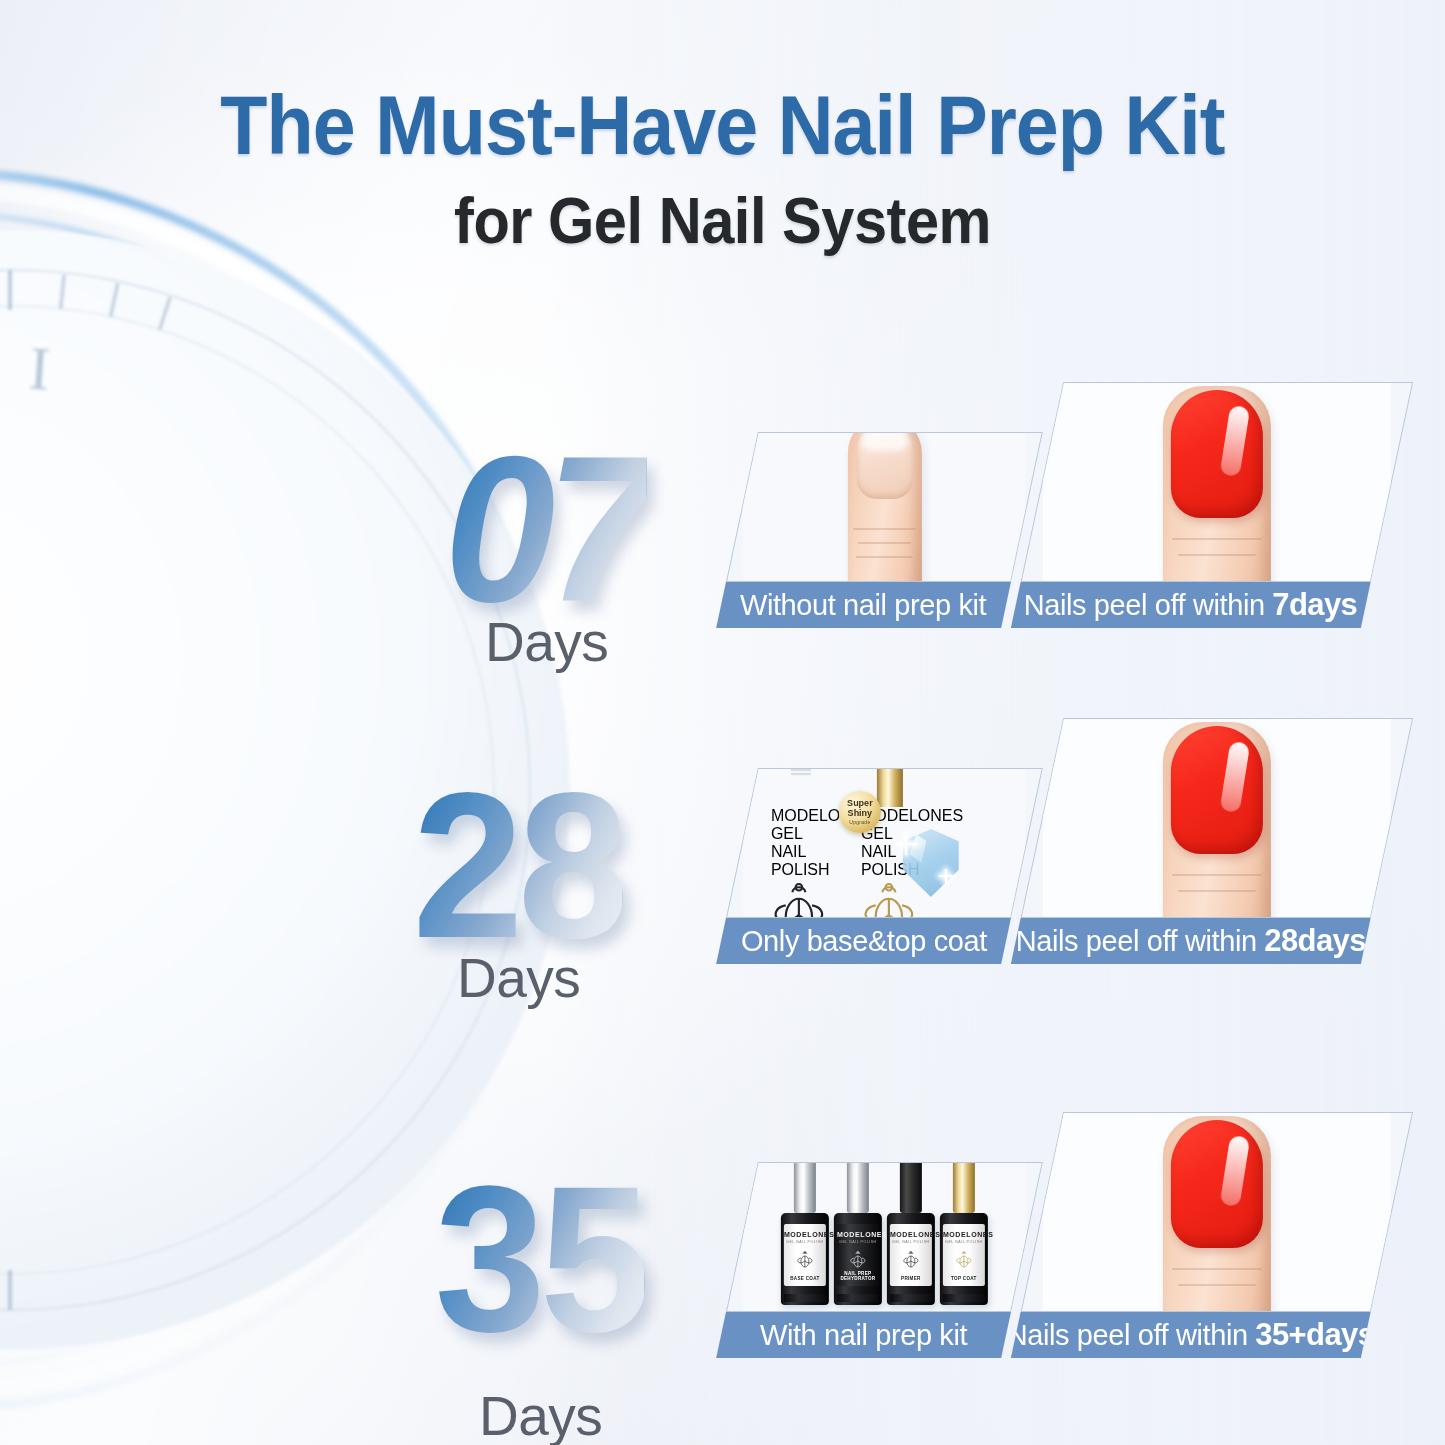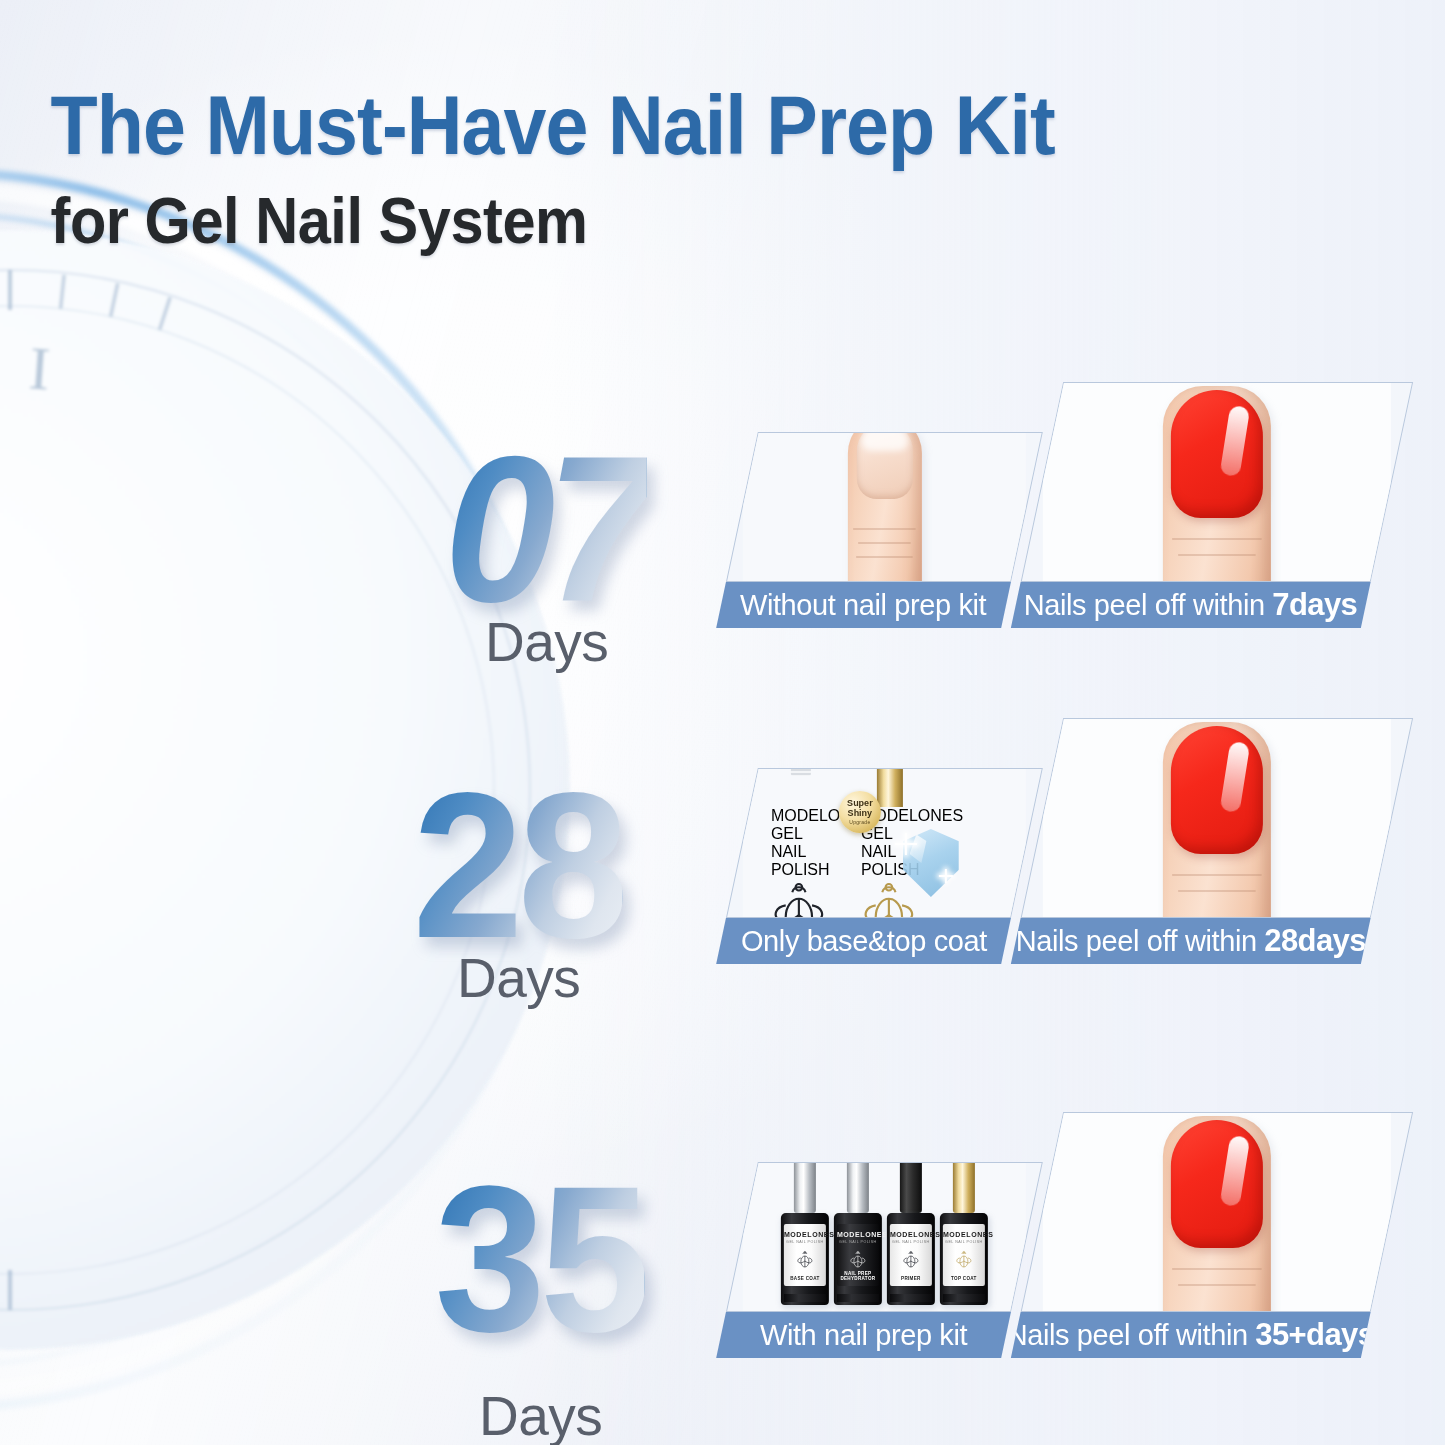--- a/index.html
+++ b/index.html
@@ -32,21 +32,21 @@
     position:absolute;left:-720px;top:150px;width:1320px;height:1280px;
     filter:blur(2.4px);
   }
   .bg-arc svg{width:100%;height:100%;display:block;}
   .bg-fade-r{
     position:absolute;right:0;top:0;width:62%;height:100%;
     background:linear-gradient(90deg, rgba(240,243,250,0) 0%, rgba(241,244,250,.72) 38%, rgba(240,243,250,.92) 70%, rgba(237,241,249,.96) 100%);
   }
 
   
-  #header{position:absolute;left:0;top:0;width:100%;}
+  #header{position:absolute;left:0;top:0;width:100%;text-align:center;}
   .h1{
     margin:0;padding-top:84px;
     font-size:83px;font-weight:bold;letter-spacing:-1px;
     line-height:1;
     color:#2d6aa8;
     text-shadow:0 2px 3px rgba(110,130,165,.30);
     transform:scaleX(.93);
   }
   .h2{
     margin:0;padding-top:22px;

